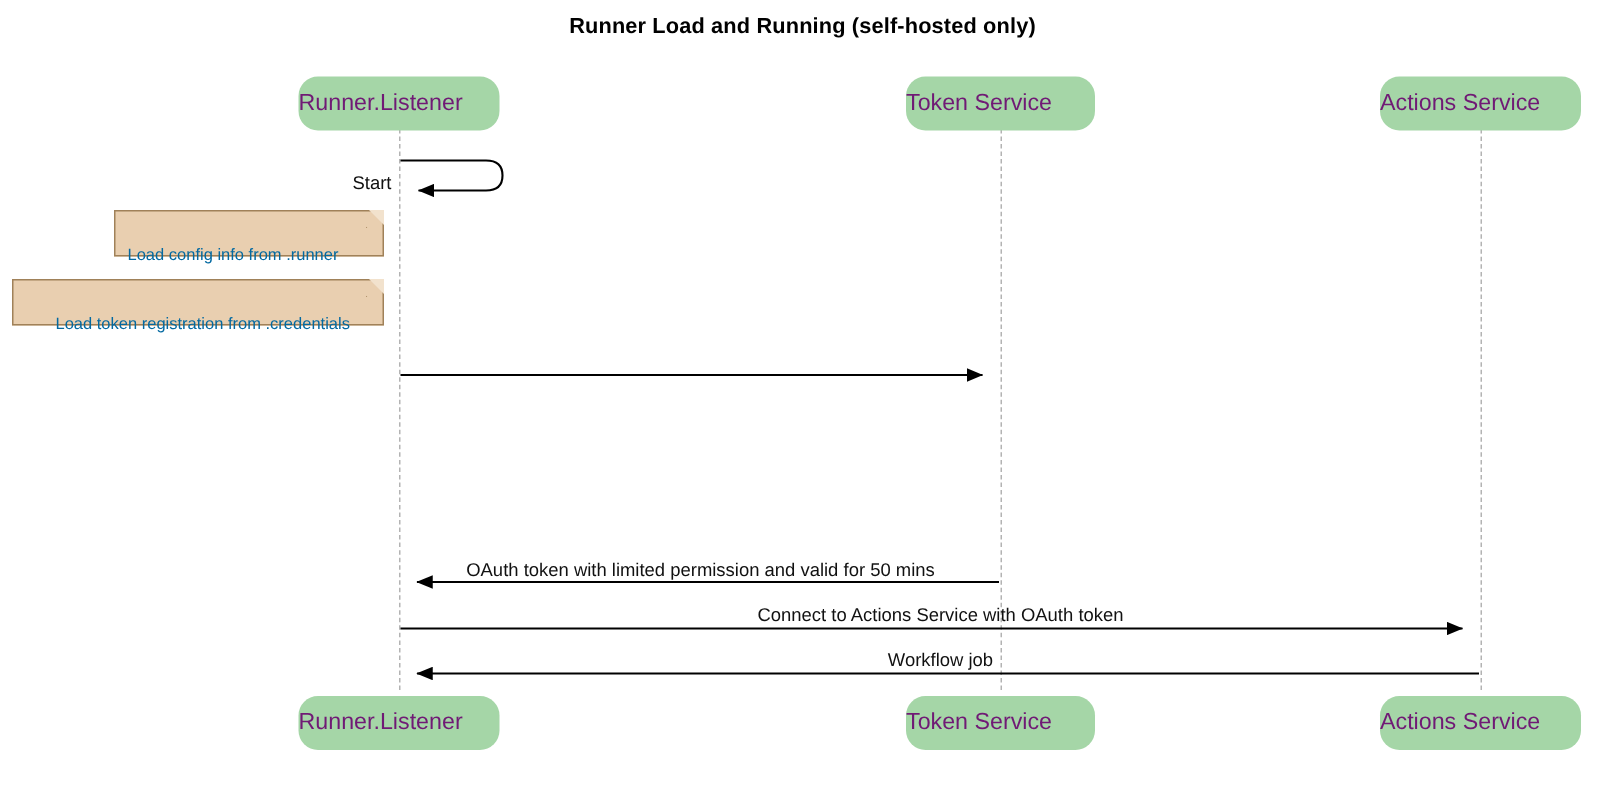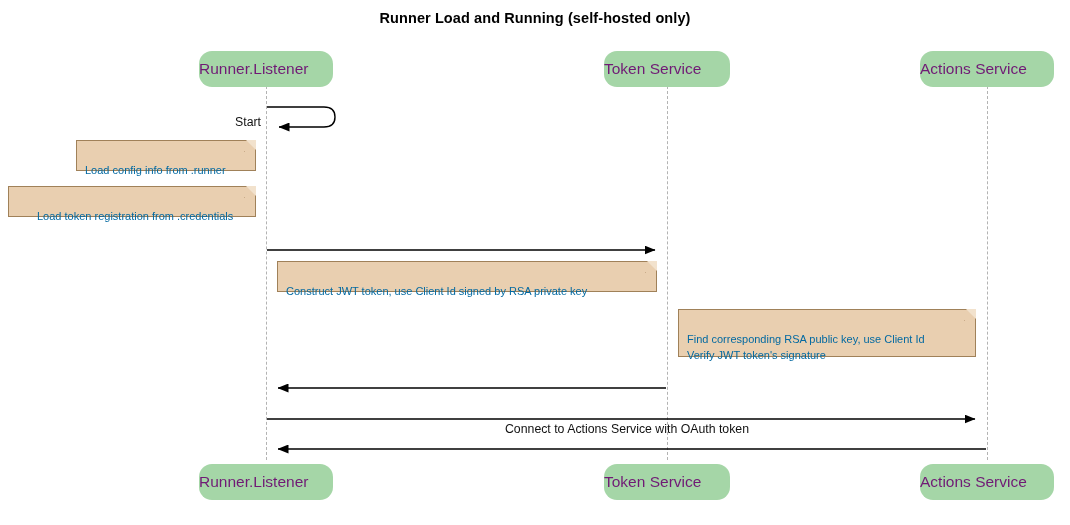--- a/index.html
+++ b/index.html
@@ -154,42 +154,33 @@
     <line x1="666" y1="388" x2="278" y2="388" stroke="#000000" stroke-width="1.4" marker-end="url(#arrowL)"></line>
 
     <line x1="267" y1="419" x2="975" y2="419" stroke="#000000" stroke-width="1.4" marker-end="url(#arrowR)"></line>
 
     <line x1="986" y1="449" x2="278" y2="449" stroke="#000000" stroke-width="1.4" marker-end="url(#arrowL)"></line>
   </svg>
 
   <div class="msg-label" style="left:193px; top:103px; width:68px; text-align:right;margin-top:12px;">Start</div>
 
 
+  <div class="msg-label" style="left:267px; top:373px; width:400px;">OAuth token with limited permission and valid for 50 mins</div>
 
-  <div class="msg-label" style="left:267px; top:422px; width:720px;">Connect to Actions Service with OAuth token</div>
+  <div class="msg-label" style="left:267px; top:403px; width:720px;">Connect to Actions Service with OAuth token</div>
 
+  <div class="msg-label" style="left:267px; top:433px; width:720px;">Workflow job</div>
 
   <div class="note" style="left:76px; top:140px; width:180px; height:31px;">
     <span>Load config info from .runner</span>
     <span class="fold"></span>
     <span class="fold-edge"></span>
   </div>
 
   <div class="note" style="left:8px; top:186px; width:248px; height:31px;padding-left:28px;">
     <span>Load token registration from .credentials</span>
     <span class="fold"></span>
     <span class="fold-edge"></span>
   </div>
 
-  <div class="note" style="left:277px; top:261px; width:380px; height:31px;">
-    <span>Construct JWT token, use Client Id signed by RSA private key</span>
-    <span class="fold"></span>
-    <span class="fold-edge"></span>
-  </div>
 
-  <div class="note" style="left:678px; top:309px; width:298px; height:48px;">
-    <span>Find corresponding RSA public key, use Client Id
-Verify JWT token's signature</span>
-    <span class="fold"></span>
-    <span class="fold-edge"></span>
-  </div>
 
 </div>
 
 </body></html>

